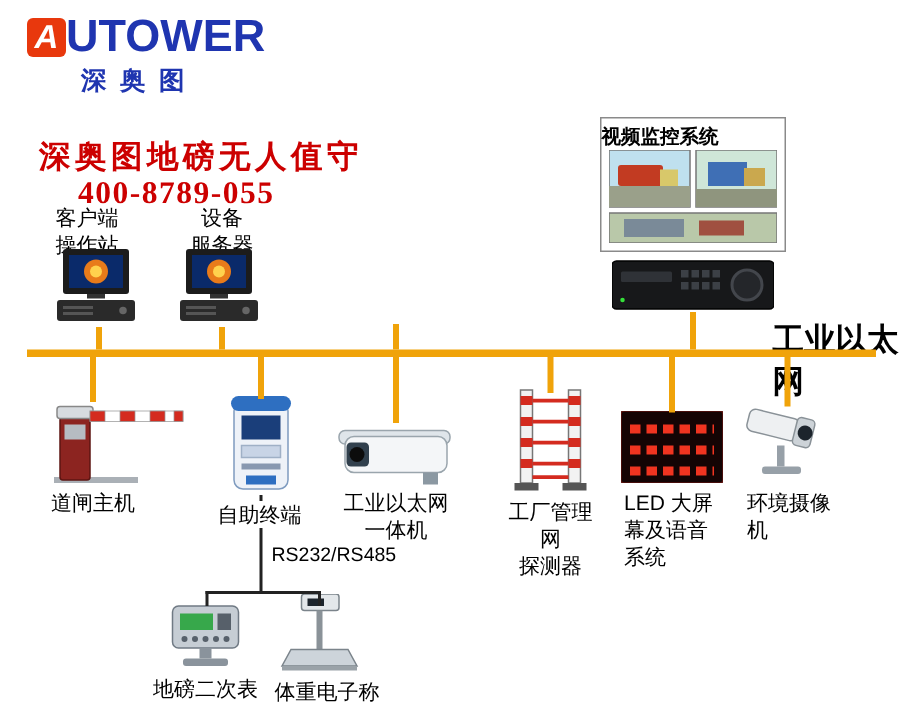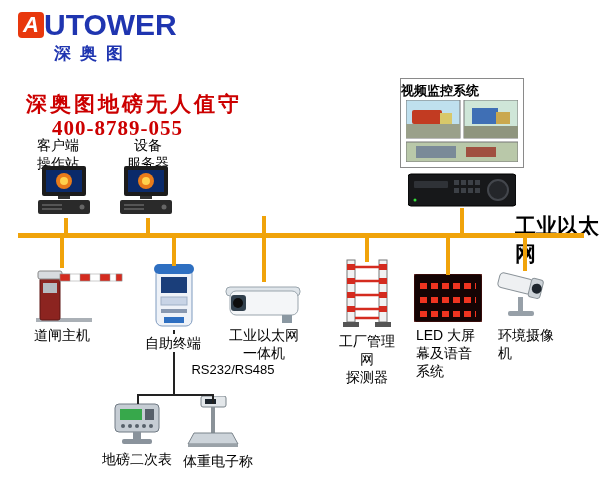--- a/index.html
+++ b/index.html
@@ -198,21 +198,21 @@
     <rect x="24" y="29" width="5" height="14" fill="#97a0a8"></rect>
     <rect x="14" y="43" width="26" height="5" rx="2" fill="#97a0a8"></rect>
   </svg>
   <div class="label left" style="left:498px;top:326px;width:64px;">环境摄像
 机</div>
 
   <div class="sline" style="left:173px;top:330px;width:2px;height:66px;"></div>
   <div class="sline" style="left:137px;top:394px;width:77px;height:2px;"></div>
   <div class="sline" style="left:137px;top:394px;width:2px;height:10px;"></div>
   <div class="sline" style="left:212px;top:394px;width:2px;height:10px;"></div>
-  <div class="label onwhite" style="left:181px;top:362px;width:104px;text-align:center;font-size:13px;">RS232/RS485</div>
+  <div class="label onwhite" style="left:181px;top:362px;width:104px;text-align:left;font-size:13px;">RS232/RS485</div>
 
   <svg class="abs" style="left:112px;top:402px;" width="50" height="46" viewBox="0 0 50 46">
     <rect x="3" y="2" width="44" height="28" rx="4" fill="#c6cdd4" stroke="#707a84"></rect>
     <rect x="8" y="7" width="22" height="11" fill="#37a84b"></rect>
     <rect x="33" y="7" width="9" height="11" fill="#57606a"></rect>
     <g fill="#57606a">
       <circle cx="11" cy="24" r="2"></circle>
         <circle cx="18" cy="24" r="2"></circle>
         <circle cx="25" cy="24" r="2"></circle>
       <circle cx="32" cy="24" r="2"></circle>

